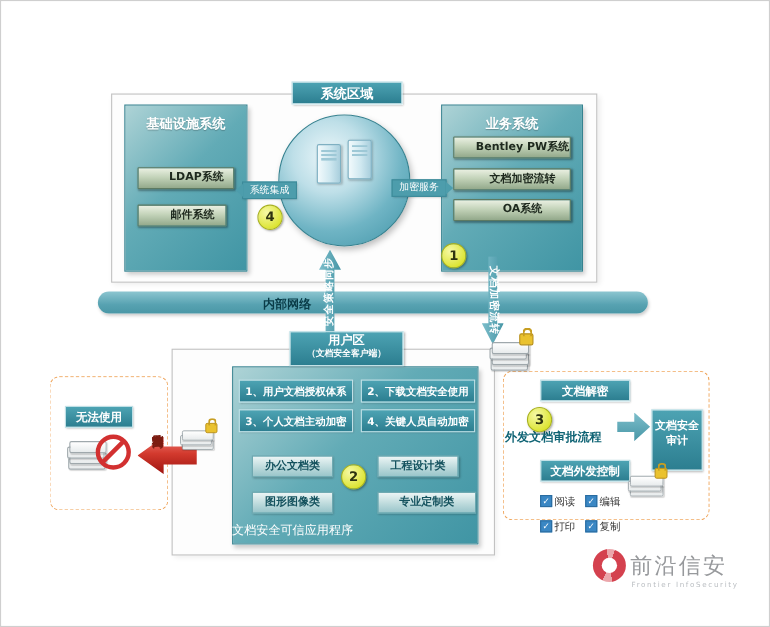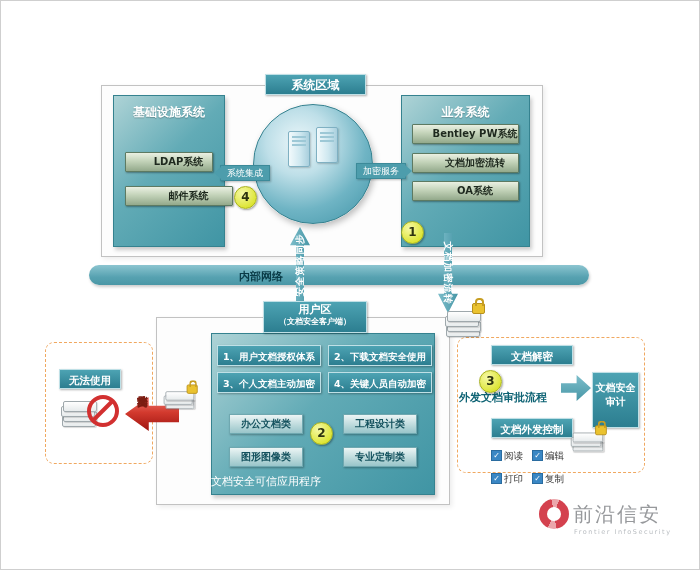--- a/index.html
+++ b/index.html
@@ -129,21 +129,21 @@
 
 <div id="stage">
 
   <div class="abs frame-box" style="left:100px;top:84px;width:440px;height:170px;"></div>
 
   <div class="abs btn-dark btn" style="left:264px;top:73px;width:101px;height:21px;line-height:21px;font-size:12px;z-index:5;">系统区域</div>
 
   <div class="abs teal-panel" style="left:112px;top:94px;width:110px;height:150px;">
     <div class="panel-title" style="top:8px;">基础设施系统</div>
     <div class="btn btn-green" style="left:11px;top:56px;width:88px;height:20px;">LDAP系统</div>
-    <div class="btn btn-green" style="left:11px;top:90px;width:108px;height:20px;">邮件系统</div>
+    <div class="btn btn-green" style="left:11px;top:90px;width:81px;height:20px;">邮件系统</div>
   </div>
 
   <div class="core-circle" style="left:252px;top:103px;width:118px;height:118px;">
     <span class="server" style="left:34px;top:26px;"></span>
     <span class="server" style="left:62px;top:22px;"></span>
   </div>
 
   <div class="tag tag-left" style="left:219px;top:164px;width:48px;height:14px;">系统集成</div>
   <div class="badge" style="left:233px;top:185px;">4</div>
 
@@ -187,21 +187,21 @@
   <div class="btn btn-dark" style="left:216px;top:344px;width:104px;height:21px;font-size:9.5px;line-height:21px;">1、用户文档授权体系</div>
   <div class="btn btn-dark" style="left:327px;top:344px;width:104px;height:21px;font-size:9.5px;line-height:21px;">2、下载文档安全使用</div>
   <div class="btn btn-dark" style="left:216px;top:371px;width:104px;height:21px;font-size:9.5px;line-height:21px;">3、个人文档主动加密</div>
   <div class="btn btn-dark" style="left:327px;top:371px;width:104px;height:21px;font-size:9.5px;line-height:21px;">4、关键人员自动加密</div>
 
   <div class="badge" style="left:309px;top:421px;">2</div>
 
   <div class="btn btn-light" style="left:228px;top:413px;width:74px;height:20px;">办公文档类</div>
   <div class="btn btn-light" style="left:342px;top:413px;width:74px;height:20px;">工程设计类</div>
   <div class="btn btn-light" style="left:228px;top:446px;width:74px;height:20px;">图形图像类</div>
-  <div class="btn btn-light" style="left:342px;top:446px;width:74px;height:20px;">专业定制类</div>
+  <div class="btn btn-light" style="left:342px;top:446px;width:90px;height:20px;">专业定制类</div>
 
   <div class="abs white center" style="left:210px;top:473px;width:222px;font-size:11px;z-index:3;">文档安全可信应用程序</div>
 
   <div class="abs dash-box" style="left:44px;top:341px;width:106px;height:120px;"></div>
   <div class="btn btn-dark" style="left:58px;top:368px;width:62px;height:20px;font-size:10.5px;line-height:20px;">无法使用</div>
 
   <div class="docstack" style="left:60px;top:400px;">
     <i class="sheet s4"></i>
       <i class="sheet s3"></i>
       <i class="sheet s2"></i>

